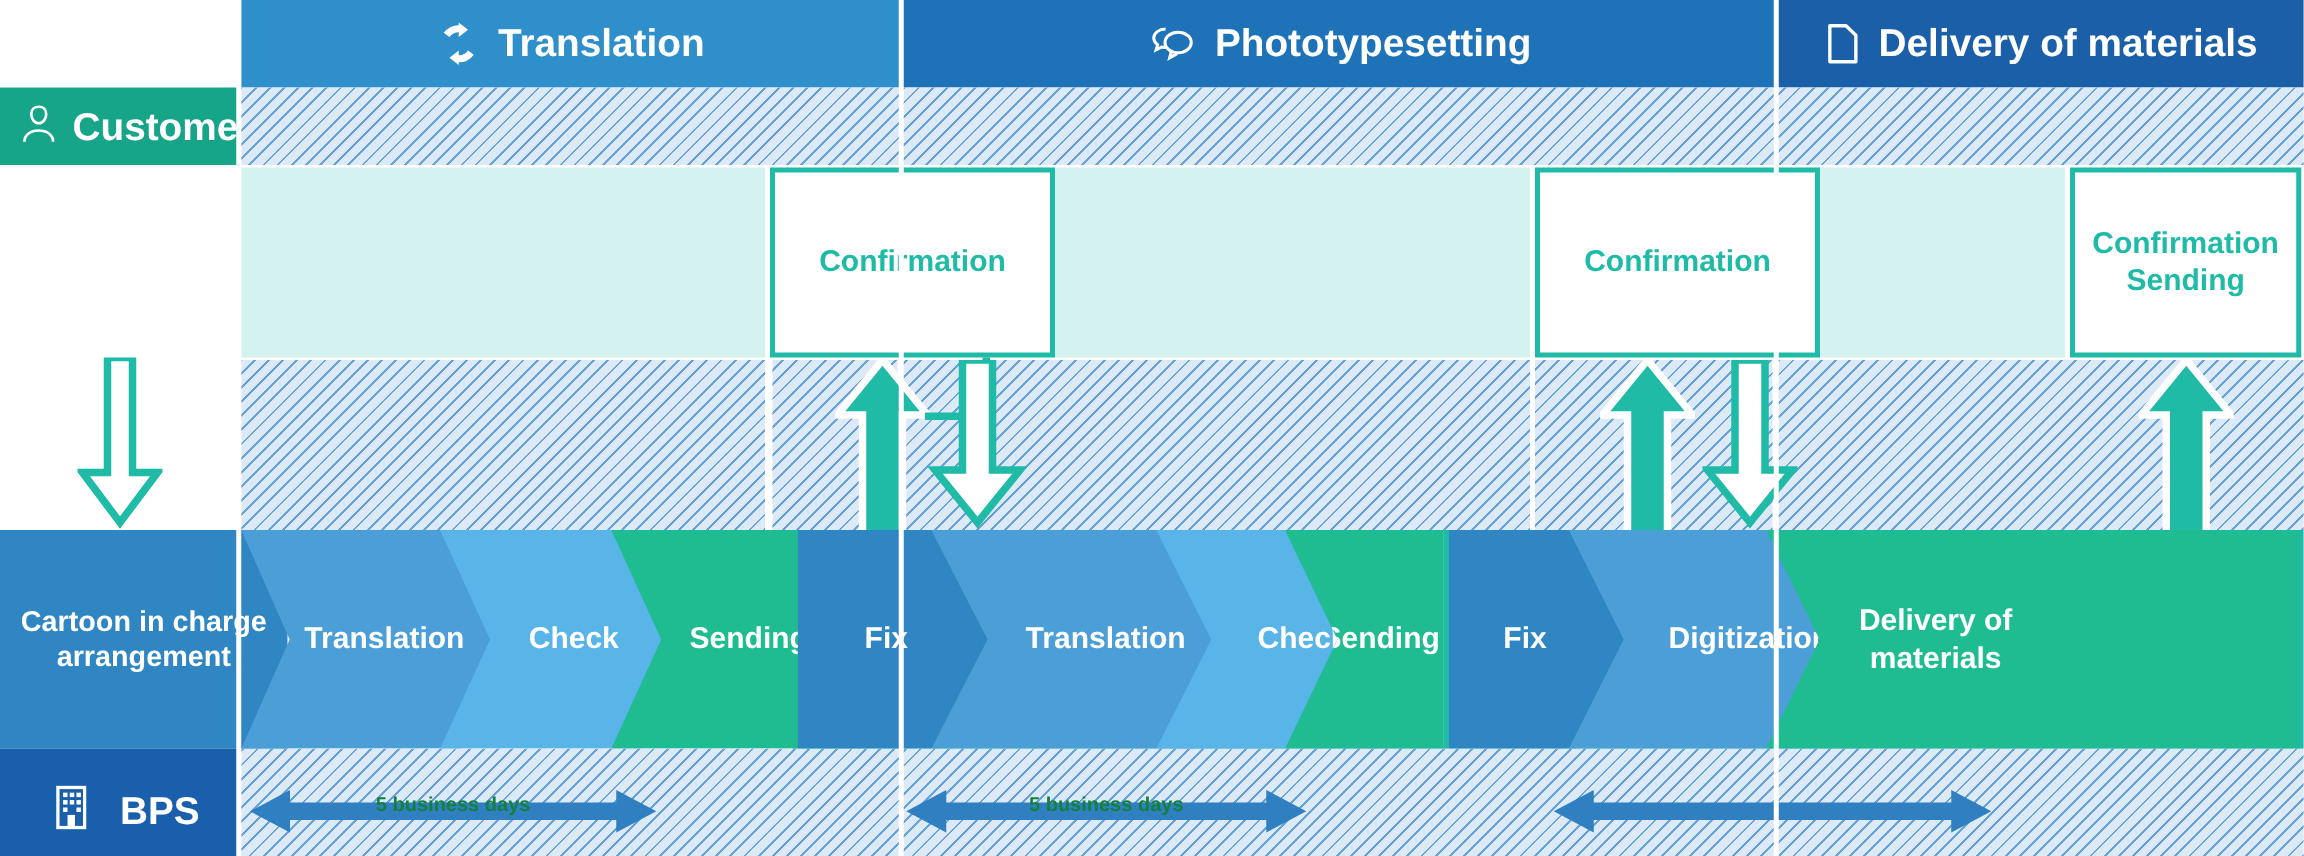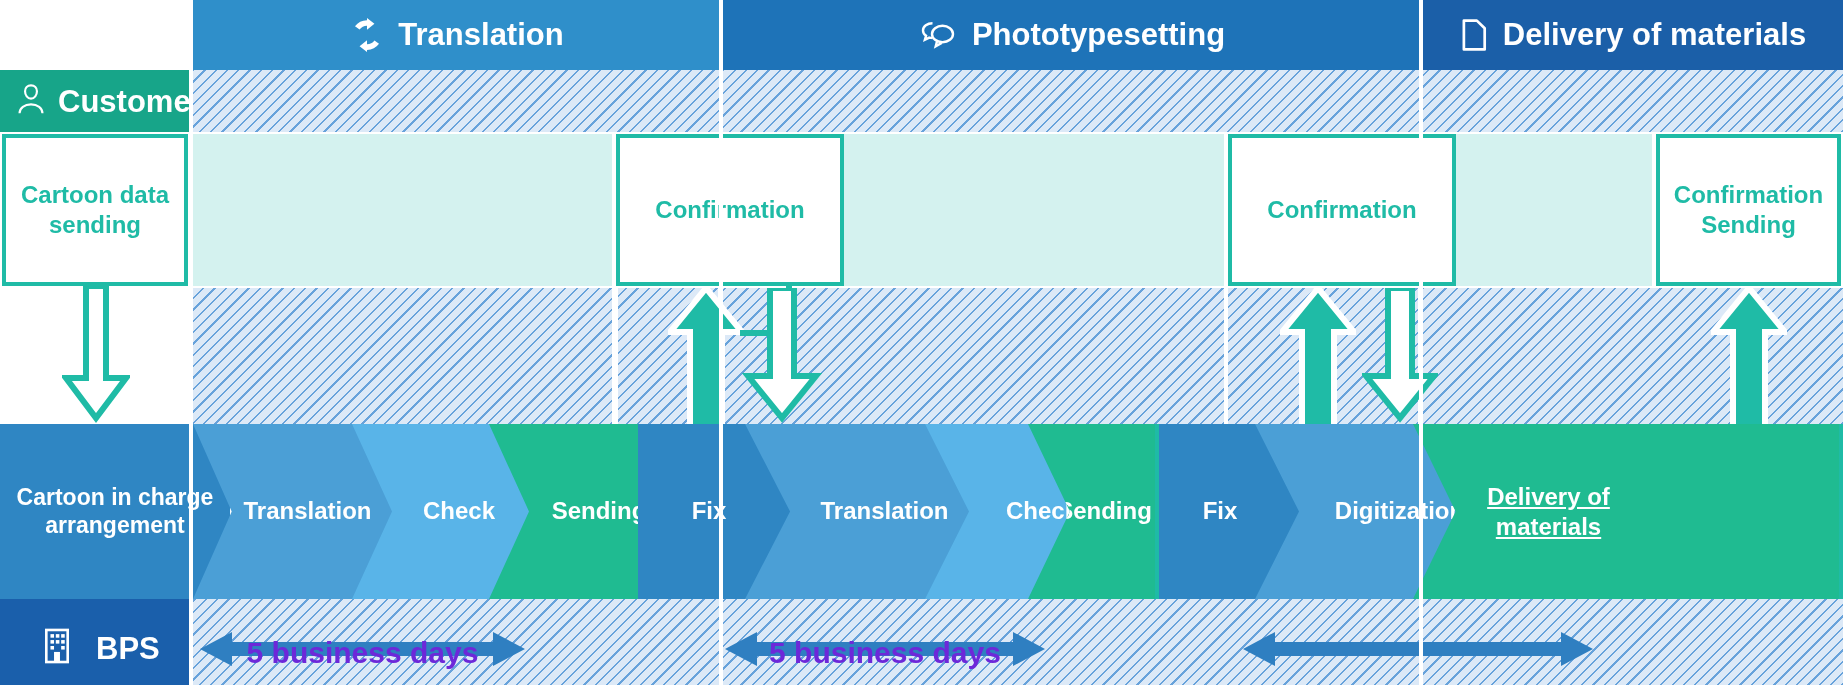--- a/index.html
+++ b/index.html
@@ -57,21 +57,21 @@
   .chev{
     position:absolute;top:0;height:175px;
     display:flex;align-items:center;justify-content:center;
     color:#ffffff;font-weight:bold;text-align:center;line-height:1.2;
   }
   .chev span{position:relative;z-index:2;}
 
   
   .bps-arrow-label{
     position:absolute;
-    color:#6d28d9;font-size:30px;font-weight:bold;
+    color:#15803d;font-size:16px;font-weight:bold;
     white-space:nowrap;
   }
 </style>
 </head>
 <body>
 
 <div id="stage">
 
   <div class="abs phase-head" style="left:193px;top:0;width:528px;background:#2f8fca;">
     <span>
@@ -115,26 +115,20 @@
   </div>
 
   <div class="abs hatch" style="left:193px;top:70px;width:528px;height:62px;"></div>
   <div class="abs hatch" style="left:722px;top:70px;width:699px;height:62px;"></div>
   <div class="abs hatch" style="left:1422px;top:70px;width:421px;height:62px;"></div>
 
   <div class="abs mint" style="left:193px;top:134px;width:419px;height:152px;"></div>
   <div class="abs mint" style="left:722px;top:134px;width:502px;height:152px;"></div>
   <div class="abs mint" style="left:1422px;top:134px;width:230px;height:152px;"></div>
 
-  <div class="abs cust-box" style="left:2px;top:134px;width:186px;height:152px;">
-    <span>
-      <span>Cartoon data</span><br>
-      <span>sending</span>
-    </span>
-  </div>
 
   <div class="abs cust-box" style="left:616px;top:134px;width:228px;height:152px;">
     <span>Confirmation</span>
   </div>
 
   <div class="abs cust-box" style="left:1228px;top:134px;width:228px;height:152px;">
     <span>Confirmation</span>
   </div>
 
   <div class="abs cust-box" style="left:1656px;top:134px;width:185px;height:152px;">
@@ -225,21 +219,21 @@
                 clip-path:polygon(0 0, 60% 0, 85% 50%, 60% 100%, 0 100%);">
       <span style="padding-right:48px;">Fix</span>
     </div>
 
     <div class="chev" style="left:1255px;width:275px;background:#4b9fd6;font-size:24px;
                 clip-path:polygon(0 0, 84% 0, 100% 50%, 84% 100%, 0 100%, 16% 50%);">
       <span style="padding-left:14px;">Digitization</span>
     </div>
 
     <div class="chev" style="left:1413px;width:426px;background:#1fbb91;font-size:24px;
-                clip-path:polygon(0 0, 100% 0, 100% 100%, 0 100%, 10% 50%);text-decoration:underline;">
+                clip-path:polygon(0 0, 100% 0, 100% 100%, 0 100%, 10% 50%);">
       <span style="padding-right:155px;line-height:1.25;">
         Delivery of<br>materials
       </span>
     </div>
   </div>
 
   <div class="abs lane-label" style="left:0;top:599px;width:191px;height:98px;background:#1a5fab;padding-left:42px;gap:24px;">
     <span>
       <svg width="30" height="38" viewBox="0 0 24 32">
         <rect x="3" y="2.5" width="18" height="27" fill="none" stroke="#fff" stroke-width="2.2"></rect>

